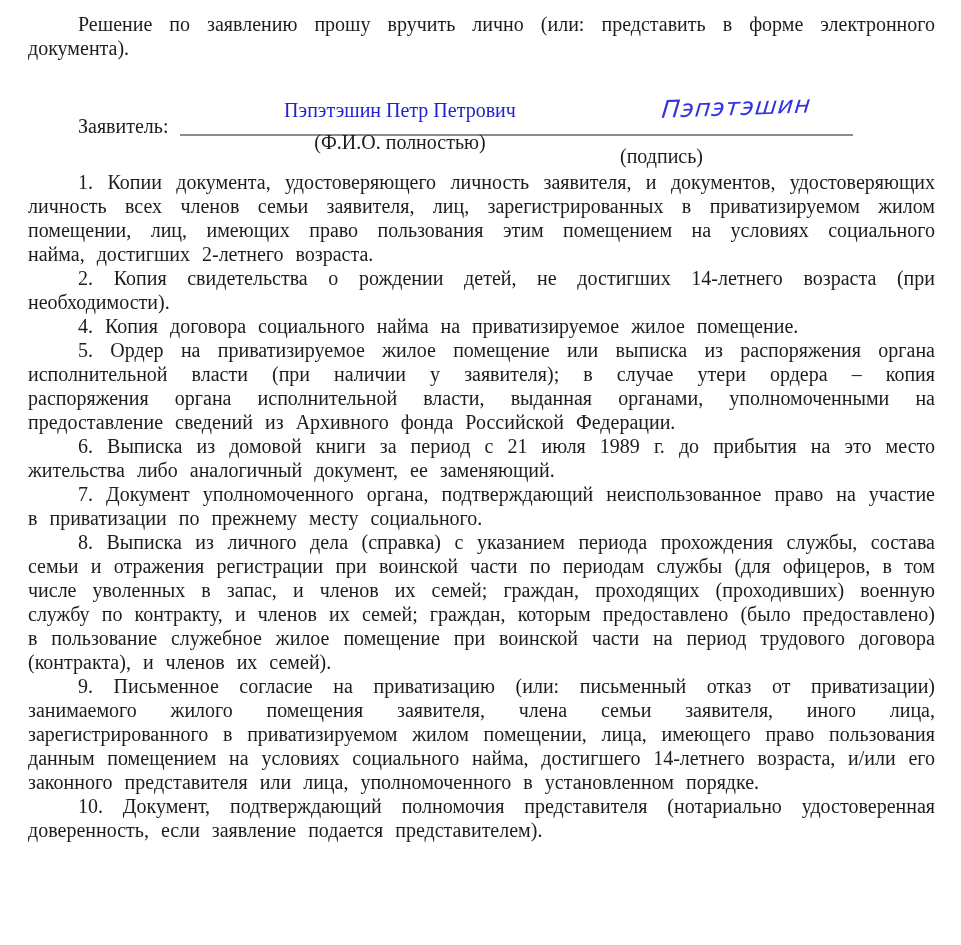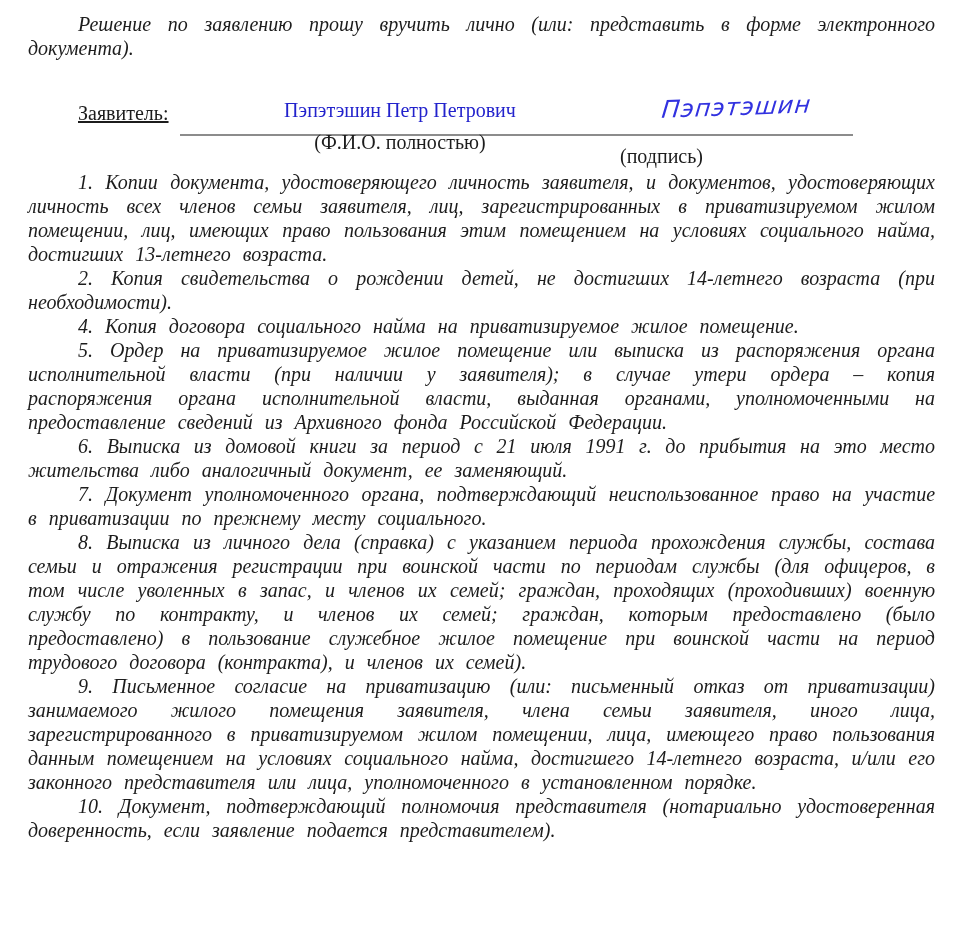--- a/index.html
+++ b/index.html
@@ -9,38 +9,38 @@
   body{background:var(--paper);}
   .page{
     width:961px; height:945px; box-sizing:border-box;
     background:var(--paper);
     padding:12px 26px 0 28px;
     font-family:"Liberation Serif","DejaVu Serif",serif;
     color:var(--ink);
     font-size:20px; line-height:24px;
     overflow:hidden;
   }
-  p{margin:0;font-style:italic;}
+  p{margin:0;}
   .para{
     text-align:justify;
     text-indent:50px;
     word-spacing:7px;
   }
   .heading{
     text-indent:50px;
     margin-top:15px;
   }
   
   .sig-block{
     position:relative;
     height:72px;
     margin-top:38px;
   }
   .sig-label{
-    position:absolute; left:50px; top:3px;text-decoration:underline;
+    position:absolute; left:50px; top:16px;
   }
   .sig-name{
     position:absolute; left:152px; top:0; width:440px;
     text-align:center; color:var(--blue);font-family:Liberation Serif, serif;
   }
   .sig-script{
     position:absolute; left:592px; top:-6px; width:233px;
     text-align:center;
     color:var(--sig-blue);
     font-family:"DejaVu Sans",sans-serif;
@@ -72,24 +72,24 @@
     <span class="sig-label">Заявитель:</span>
     <span class="sig-name">Пэпэтэшин Петр Петрович</span>
     <span class="sig-script">Пэпэтэшин</span>
     <div class="sig-rule"></div>
     <span class="sig-caption-fio">(Ф.И.О. полностью)</span>
     <span class="sig-caption-sign">(подпись)</span>
   </div>
 
 
   <div>
-    <p class="para item"><span class="num">1.</span> <span>Копии документа, удостоверяющего личность заявителя, и документов, удостоверяющих личность всех членов семьи заявителя, лиц, зарегистрированных в приватизируемом жилом помещении, лиц, имеющих право пользования этим помещением на условиях социального найма, достигших 13-летнего возраста.</span></p>
+    <p class="para item"><span class="num">1.</span> <span>Копии документа, удостоверяющего личность заявителя, и документов, удостоверяющих личность всех членов семьи заявителя, лиц, зарегистрированных в приватизируемом жилом помещении, лиц, имеющих право пользования этим помещением на условиях социального найма, достигших 2-летнего возраста.</span></p>
     <p class="para item"><span class="num">2.</span> <span>Копия свидетельства о рождении детей, не достигших 14-летнего возраста (при необходимости).</span></p>
     <p class="para item"><span class="num">4.</span> <span>Копия договора социального найма на приватизируемое жилое помещение.</span></p>
     <p class="para item"><span class="num">5.</span> <span>Ордер на приватизируемое жилое помещение или выписка из распоряжения органа исполнительной власти (при наличии у заявителя); в случае утери ордера – копия распоряжения органа исполнительной власти, выданная органами, уполномоченными на предоставление сведений из Архивного фонда Российской Федерации.</span></p>
-    <p class="para item"><span class="num">6.</span> <span>Выписка из домовой книги за период с 21 июля 1991 г. до прибытия на это место жительства либо аналогичный документ, ее заменяющий.</span></p>
+    <p class="para item"><span class="num">6.</span> <span>Выписка из домовой книги за период с 21 июля 1989 г. до прибытия на это место жительства либо аналогичный документ, ее заменяющий.</span></p>
     <p class="para item"><span class="num">7.</span> <span>Документ уполномоченного органа, подтверждающий неиспользованное право на участие в приватизации по прежнему месту социального.</span></p>
     <p class="para item"><span class="num">8.</span> <span>Выписка из личного дела (справка) с указанием периода прохождения службы, состава семьи и отражения регистрации при воинской части по периодам службы (для офицеров, в том числе уволенных в запас, и членов их семей; граждан, проходящих (проходивших) военную службу по контракту, и членов их семей; граждан, которым предоставлено (было предоставлено) в пользование служебное жилое помещение при воинской части на период трудового договора (контракта), и членов их семей).</span></p>
     <p class="para item"><span class="num">9.</span> <span>Письменное согласие на приватизацию (или: письменный отказ от приватизации) занимаемого жилого помещения заявителя, члена семьи заявителя, иного лица, зарегистрированного в приватизируемом жилом помещении, лица, имеющего право пользования данным помещением на условиях социального найма, достигшего 14-летнего возраста, и/или его законного представителя или лица, уполномоченного в установленном порядке.</span></p>
     <p class="para item"><span class="num">10.</span> <span>Документ, подтверждающий полномочия представителя (нотариально удостоверенная доверенность, если заявление подается представителем).</span></p>
   </div>
 
 </div>
 
 </body></html>

